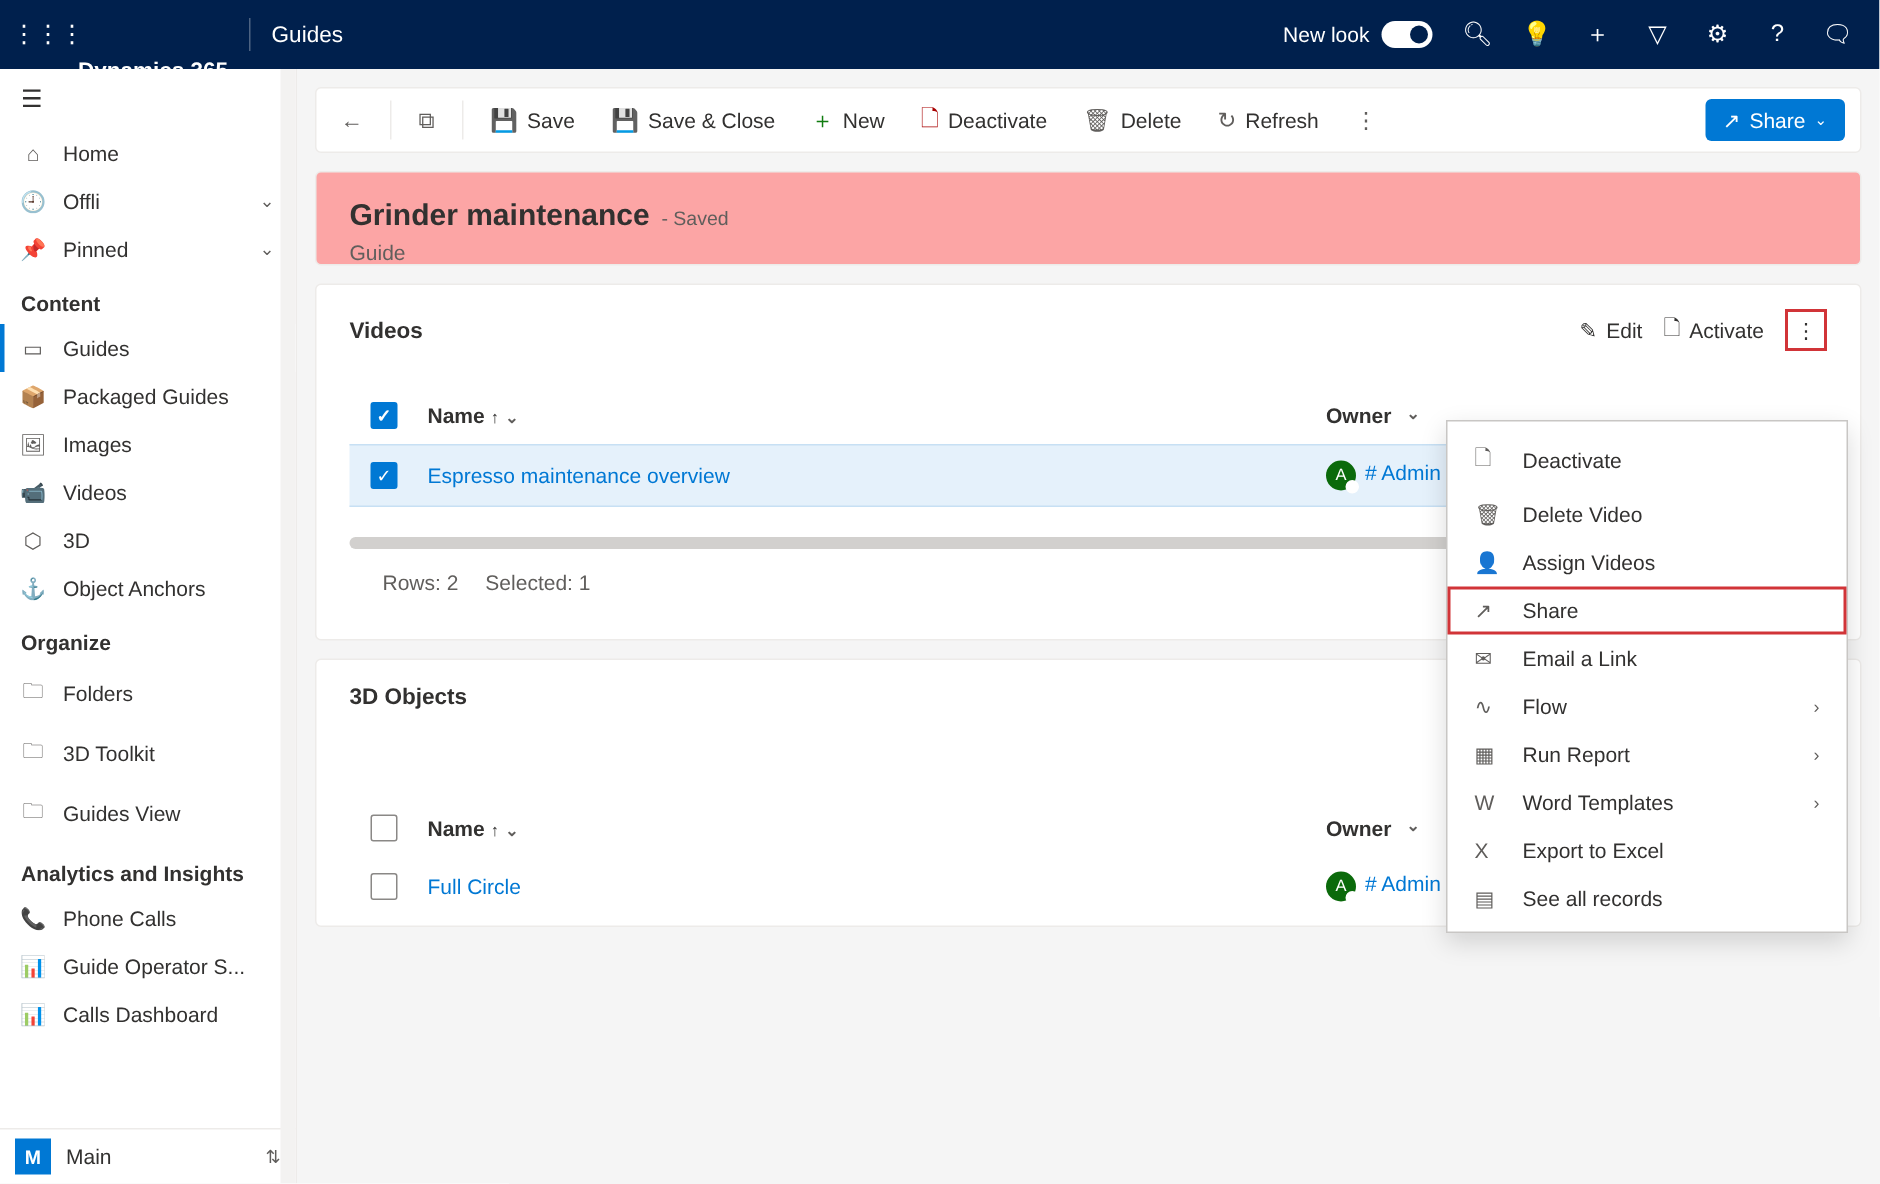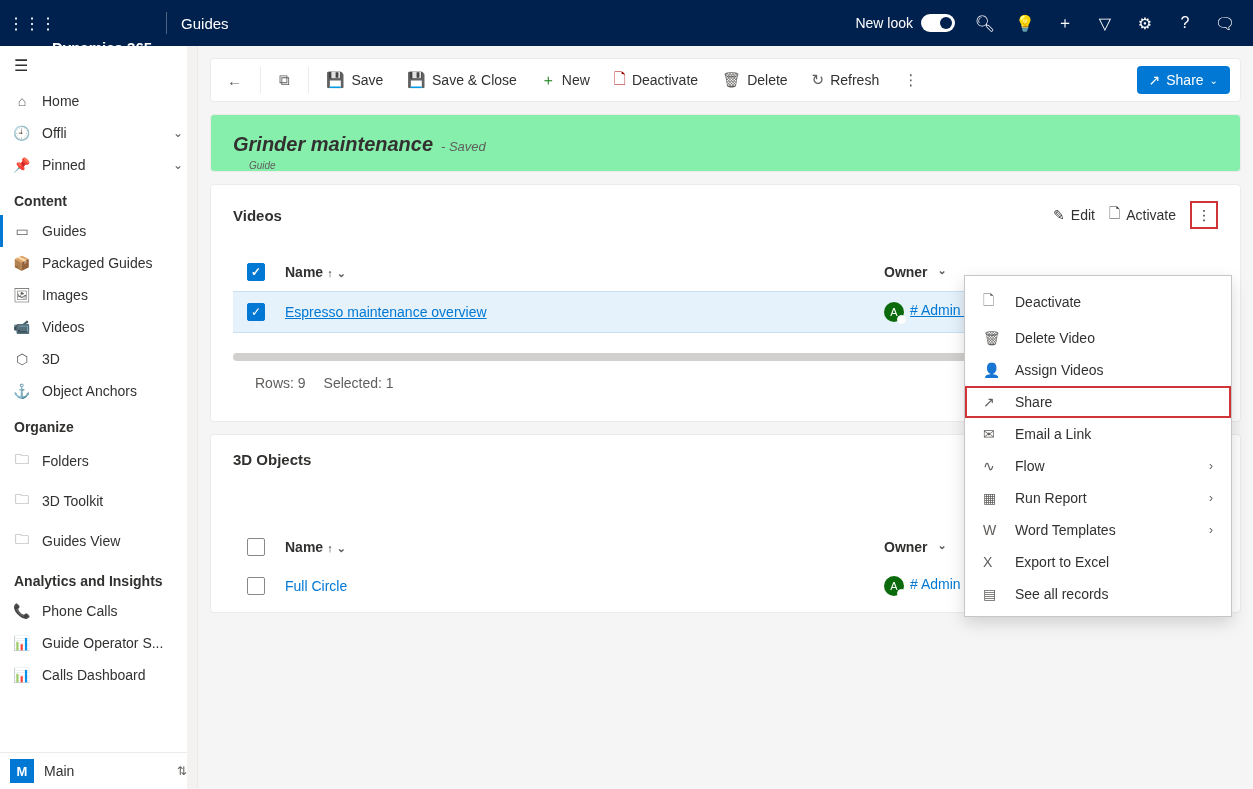--- a/index.html
+++ b/index.html
@@ -29,45 +29,45 @@
 .main-badge .updown { margin-left: auto; color: #605e5c; font-size: 12px; }
 .content { flex: 1; background: #f5f5f5; padding: 12px 12px 0 12px; overflow: hidden; position: relative; }
 .cmdbar { background: #fff; border: 1px solid #edebe9; border-radius: 4px; height: 44px; display: flex; align-items: center; padding: 0 10px; gap: 12px; }
 .cmdbar .cbtn { display: flex; align-items: center; gap: 6px; padding: 4px 6px; cursor: pointer; color: #323130; border: none; background: none; font-size: 14px; }
 .cmdbar .sep { width: 1px; height: 26px; background: #edebe9; }
 .cmdbar .ci { color: #605e5c; font-size: 15px; }
 .cmdbar .green { color: #107c10; }
 .cmdbar .red { color: #a80000; }
 .sharebtn { background: #0078d4; color: #fff; border: none; border-radius: 4px; padding: 6px 12px; display: flex; align-items: center; gap: 6px; cursor: pointer; font-size: 14px; margin-left: auto; }
 .sharebtn .chev2 { font-size: 10px; }
-.formcard { background: #86efac; border: 1px solid #edebe9; border-radius: 4px; margin-top: 12px; padding: 18px 22px 0; font-style: italic; }
+.formcard { background: #fca5a5; border: 1px solid #edebe9; border-radius: 4px; margin-top: 12px; padding: 18px 22px 0; }
 .formheader h1 { font-size: 20px; font-weight: 600; display: inline; }
 .formheader .saved { color: #605e5c; font-size: 13px; margin-left: 4px; }
-.formheader .subtitle { color: #605e5c; margin-top: 4px; font-size: 10px; margin-left: 16px; }
+.formheader .subtitle { color: #605e5c; margin-top: 4px; font-size: 14px; }
 .tabs { display: flex; gap: 24px; margin-top: 18px; border-bottom: 1px solid #edebe9; }
 .tab { padding: 8px 0 12px; cursor: pointer; color: #323130; border-bottom: 3px solid transparent; }
 .tab.active { border-bottom-color: #0078d4; font-weight: 600; }
 .tab .tchev { font-size: 11px; color: #605e5c; margin-left: 4px; }
 .section { background: #fff; border: 1px solid #edebe9; border-radius: 4px; margin-top: 12px; padding: 16px 22px; position: relative; }
 .section-header { display: flex; align-items: center; }
 .section-header .stitle { font-weight: 600; font-size: 15px; }
 .section-header .sactions { margin-left: auto; display: flex; align-items: center; gap: 14px; }
 .section-header .sact { display: flex; align-items: center; gap: 6px; cursor: pointer; color: #323130; }
 .more-btn { width: 28px; height: 28px; display: flex; align-items: center; justify-content: center; border: 2px solid #d13438; cursor: pointer; }
 .grid { margin-top: 24px; }
 .ghead, .grow { display: flex; align-items: center; padding: 10px 14px; }
 .ghead { font-weight: 600; }
 .ghead .sort { font-size: 11px; margin-left: 4px; }
 .ghead .hchev { font-size: 11px; color: #605e5c; margin-left: 4px; }
 .col-chk { width: 38px; display: flex; }
 .col-name { flex: 1; }
 .col-owner { width: 320px; display: flex; gap: 6px; }
 .grow.sel { background: #e5f1fb; border-top: 1px solid #c7e0f4; border-bottom: 1px solid #c7e0f4; }
 .link { color: #0078d4; cursor: pointer; }
-.link.u { text-decoration: underline; }
+.link.u { }
 .chk { width: 18px; height: 18px; border: 1px solid #8a8886; border-radius: 2px; display: inline-flex; align-items: center; justify-content: center; cursor: pointer; background: #fff; }
 .chk.on { background: #0078d4; border-color: #0078d4; color: #fff; font-size: 12px; }
 .avatar { width: 20px; height: 20px; border-radius: 50%; background: #0b6a0b; color: #fff; font-size: 11px; display: flex; align-items: center; justify-content: center; position: relative; }
 .avatar::after { content: ""; width: 7px; height: 7px; border: 1px solid #fff; background: #fff; border-radius: 50%; position: absolute; bottom: -2px; right: -2px; }
 .hscroll { height: 8px; background: #d2d0ce; margin: 20px 0 10px; border-radius: 4px; }
 .rowsinfo { color: #605e5c; font-size: 14px; padding: 4px 22px 14px; display: flex; gap: 18px; }
 .filterbox { margin-left: auto; border: 1px solid #8a8886; padding: 4px 8px; display: flex; align-items: center; gap: 6px; color: #605e5c; width: 172px; height: 30px; }
 .filterbox input { border: none; outline: none; width: 100%; font-size: 14px; }
 .section2 .section-header .stitle { font-weight: 700; }
 .addbtn { font-size: 20px; color: #605e5c; cursor: pointer; position: absolute; right: 22px; top: 12px; }
@@ -316,21 +316,21 @@
             </div>
           <div class="col-name"><span class="link u">Espresso maintenance overview</span></div>
           <div class="col-owner">
               <span class="avatar">A</span>
               <span class="link u"># Admin (Offli</span>
             </div>
         </div>
         <div class="hscroll"></div>
       </div>
       <div class="rowsinfo">
-        <span>Rows: 9</span>
+        <span>Rows: 2</span>
         <span>Selected: 1</span>
       </div>
     </div>
 
     <div class="section section2" style="padding-bottom:6px;">
       <div class="addbtn">＋</div>
       <div class="section-header" style="align-items:flex-start;">
         <div class="stitle">3D Objects</div>
       </div>
       <div style="display:flex;margin-top:24px;">

